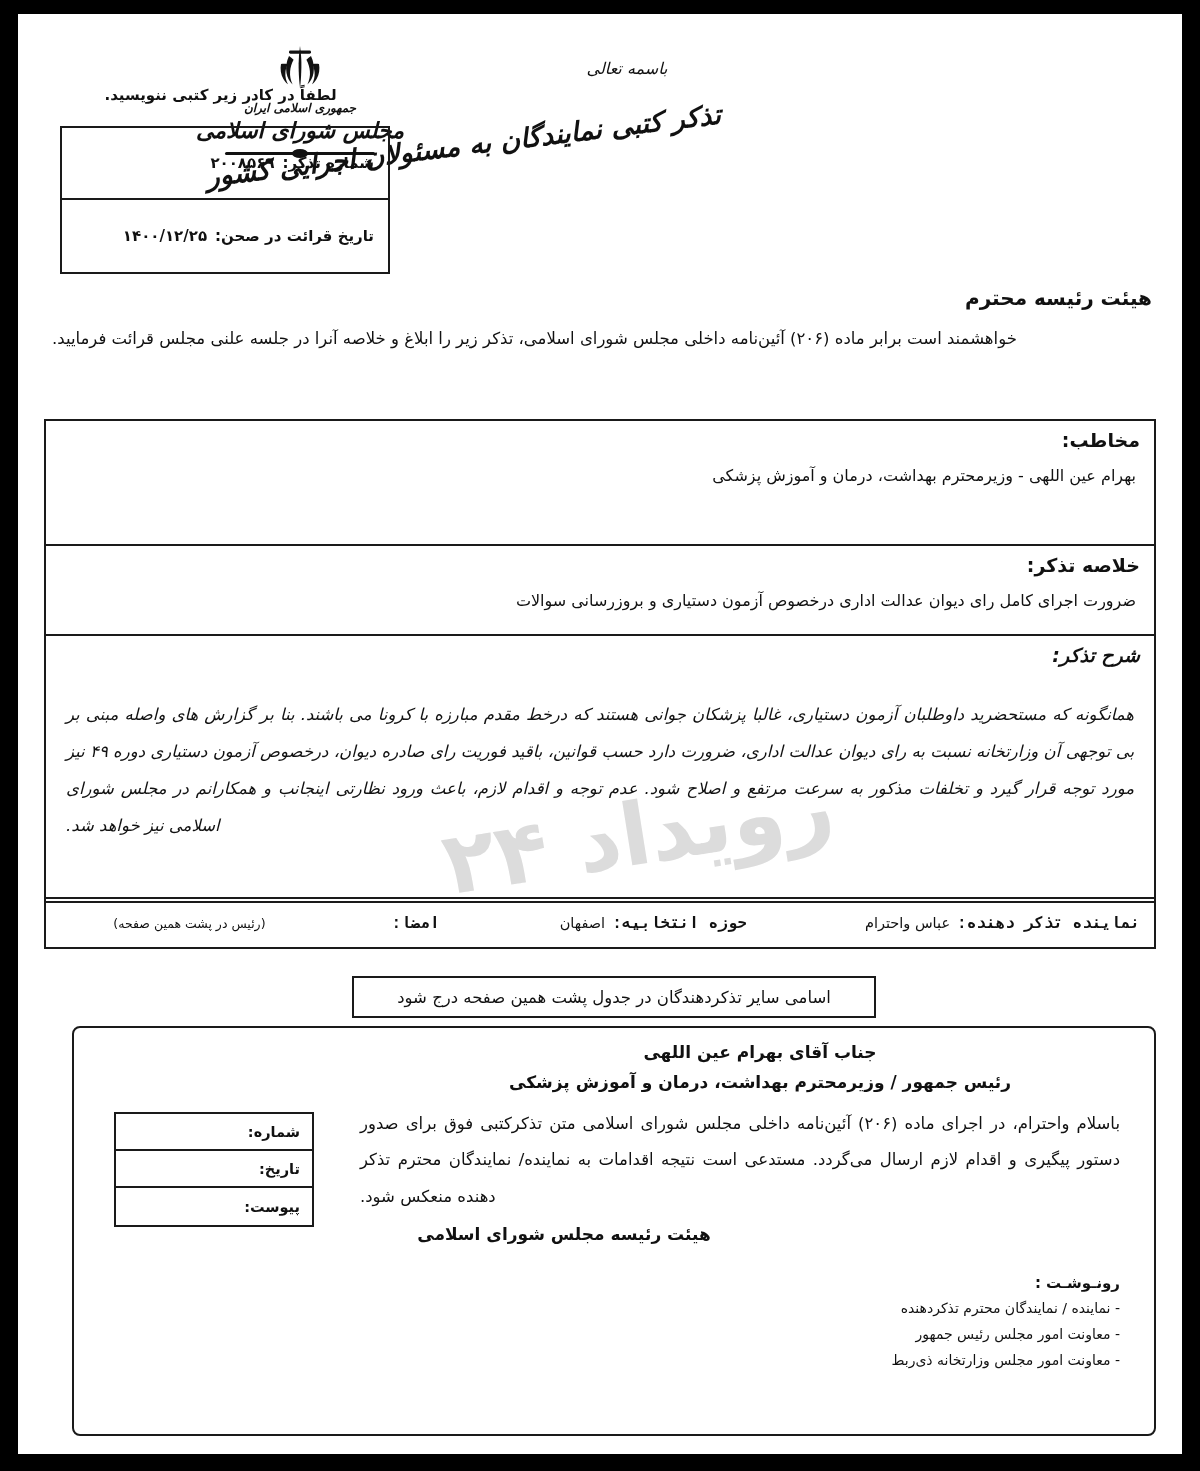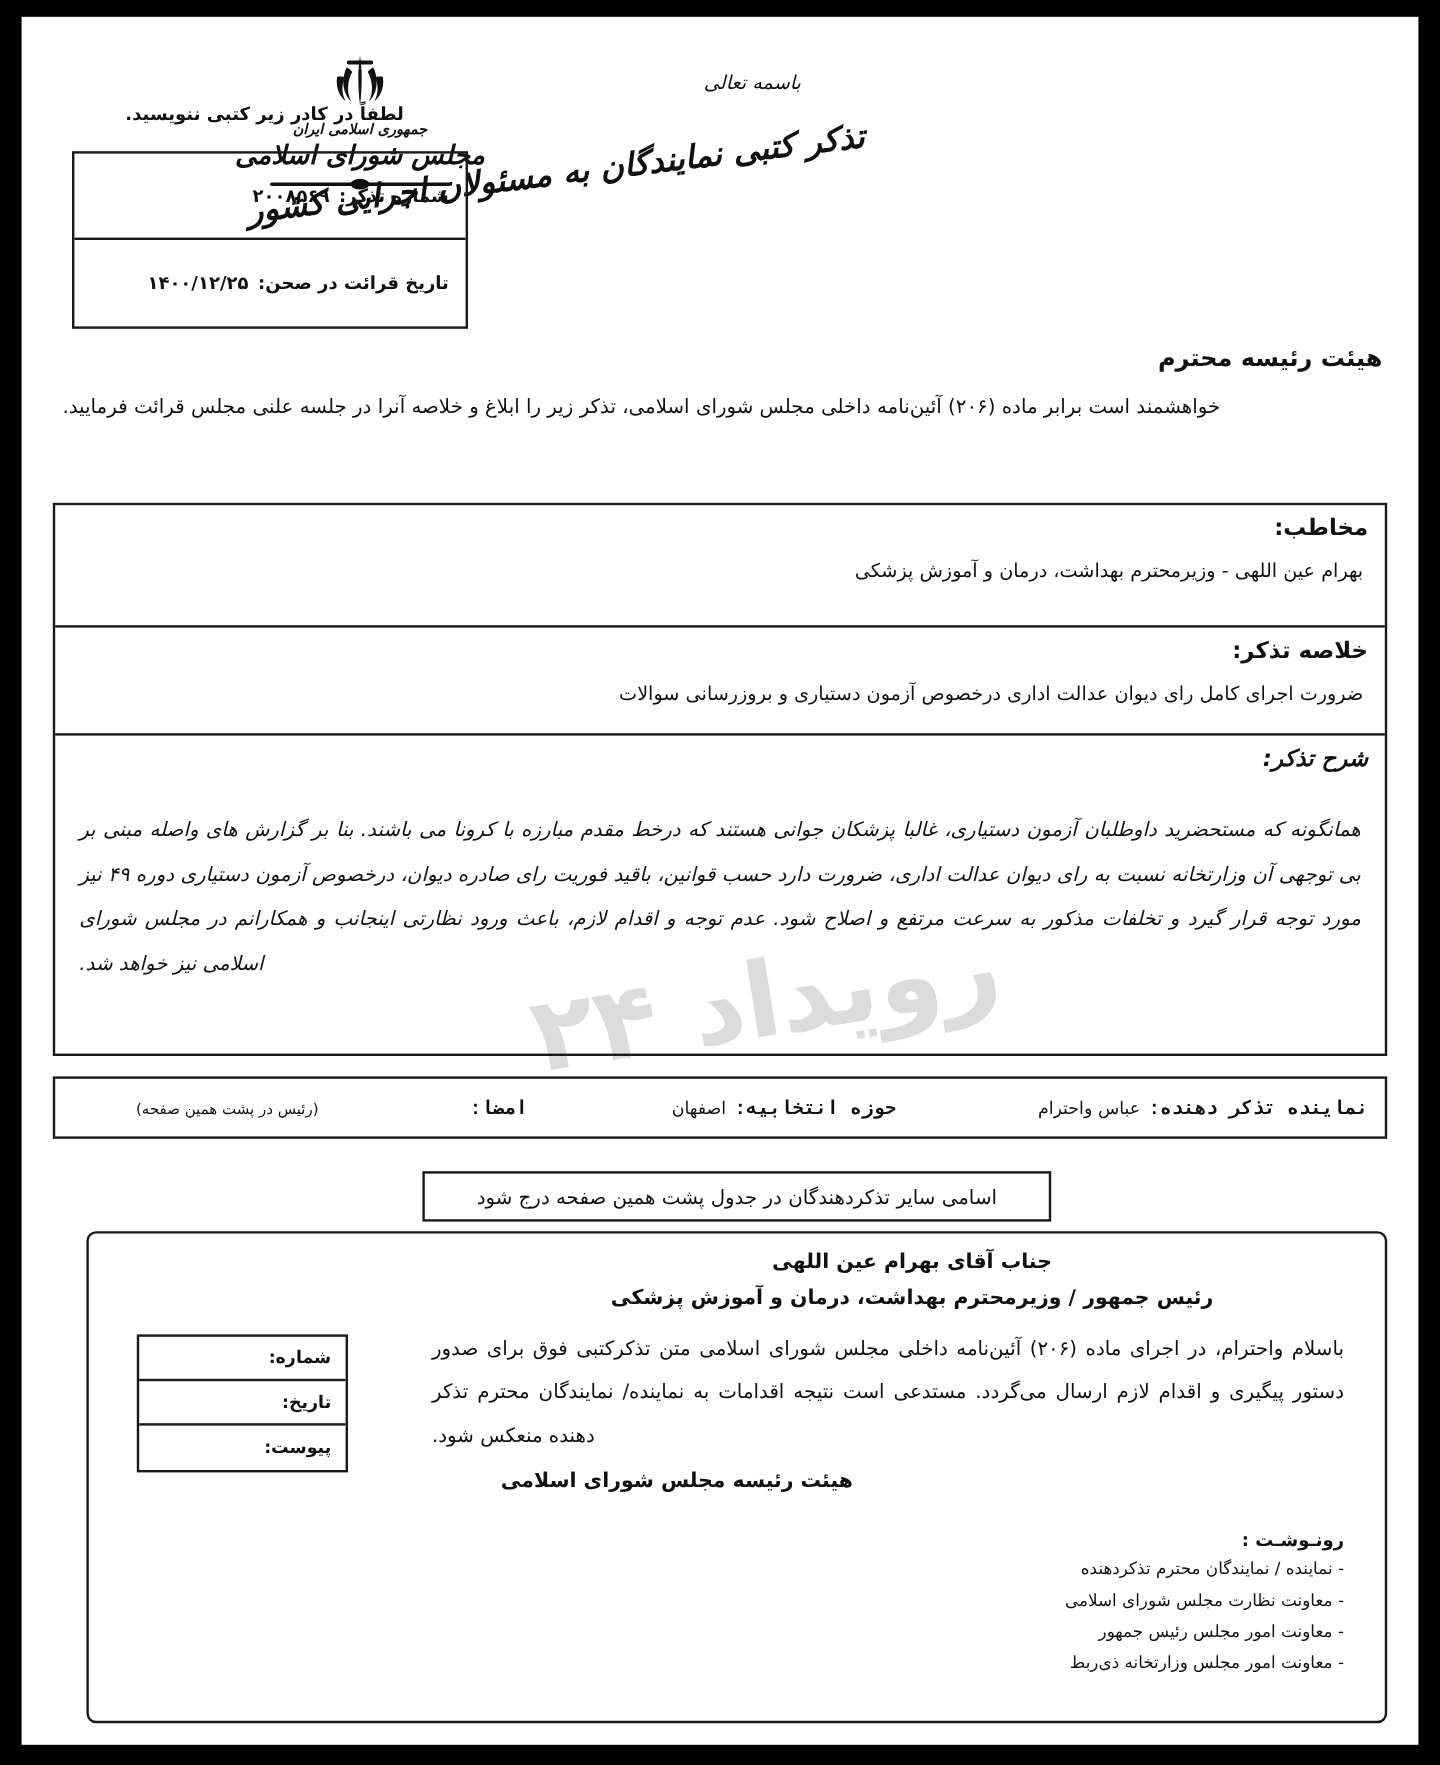--- a/index.html
+++ b/index.html
@@ -175,21 +175,21 @@
     font-size: 19px; font-weight: 700; color: #111;
     padding: 8px 14px 0 0;
     text-align: right;
   }
   .mcontent {
     font-size: 16px; color: #111;
     padding: 10px 18px 10px 18px;
     text-align: right;
     line-height: 1.9;
   }
-  .row-addressee { height: 102px; }
+  .row-addressee { height: 125px; }
   .row-summary   { height: 90px; }
   .row-detail    { min-height: 265px; }
   .detail-text {
     font-size: 16.5px;
     line-height: 2.25;
     text-align: justify;
     text-align-last: left;
     padding: 30px 20px 14px 20px;
     color: #111;
   }
@@ -259,21 +259,21 @@
   .l-sign {
     position: absolute;
     right: 440px; top: 196px;
     width: 300px;
     text-align: center;
     font-size: 17px; font-weight: 700; color: #111;
   }
   .l-table {
     position: absolute;
     left: 40px; top: 84px;
-    width: 176px;
+    width: 200px;
     border: 2px solid #1a1a1a;
   }
   .l-table .lrow {
     height: 37px;
     border-bottom: 2px solid #1a1a1a;
     display: flex; align-items: center; justify-content: flex-start;
     padding: 0 12px;
     font-size: 14.5px; font-weight: 700; color: #111;
   }
   .l-table .lrow:last-child { border-bottom: none; }
@@ -400,20 +400,19 @@
           <span>تاریخ:</span>
         </div>
         <div class="lrow">
           <span>پیوست:</span>
         </div>
       </div>
 
       <div class="cc">
         <div class="cc-title">رونـوشـت :</div>
         <div class="cc-item">- نماینده / نمایندگان محترم تذکردهنده</div>
-        <div class="cc-item">- معاونت نظارت مجلس شورای اسلامی</div>
         <div class="cc-item">- معاونت امور مجلس رئیس جمهور</div>
         <div class="cc-item">- معاونت امور مجلس وزارتخانه ذی‌ربط</div>
       </div>
     </div>
 
   </div>
 </div>
 
 </body></html>

